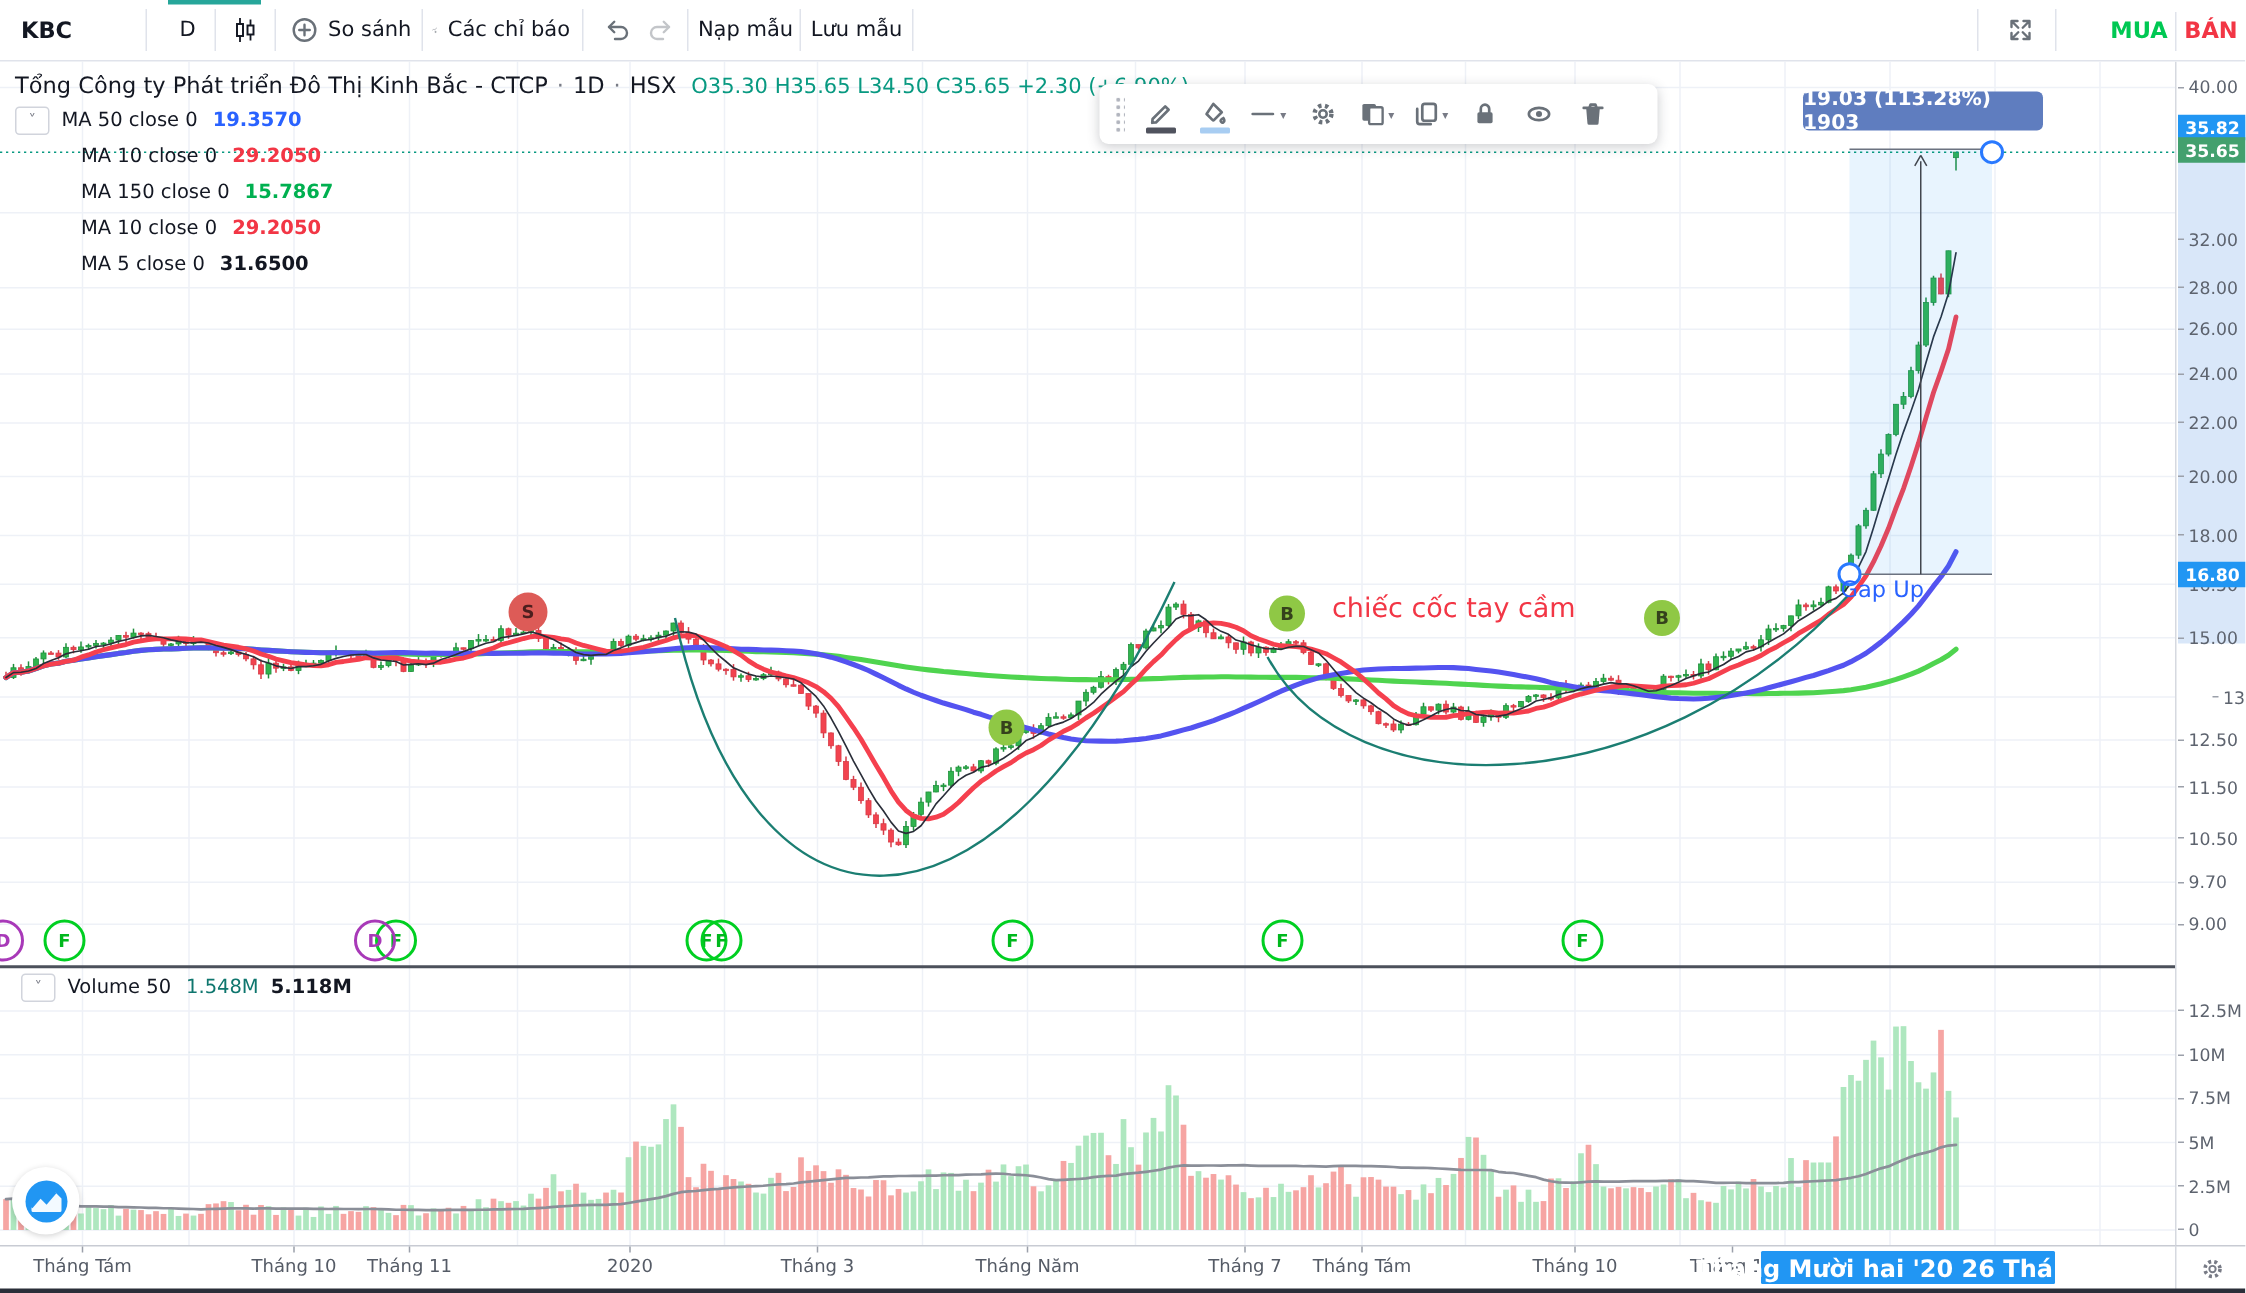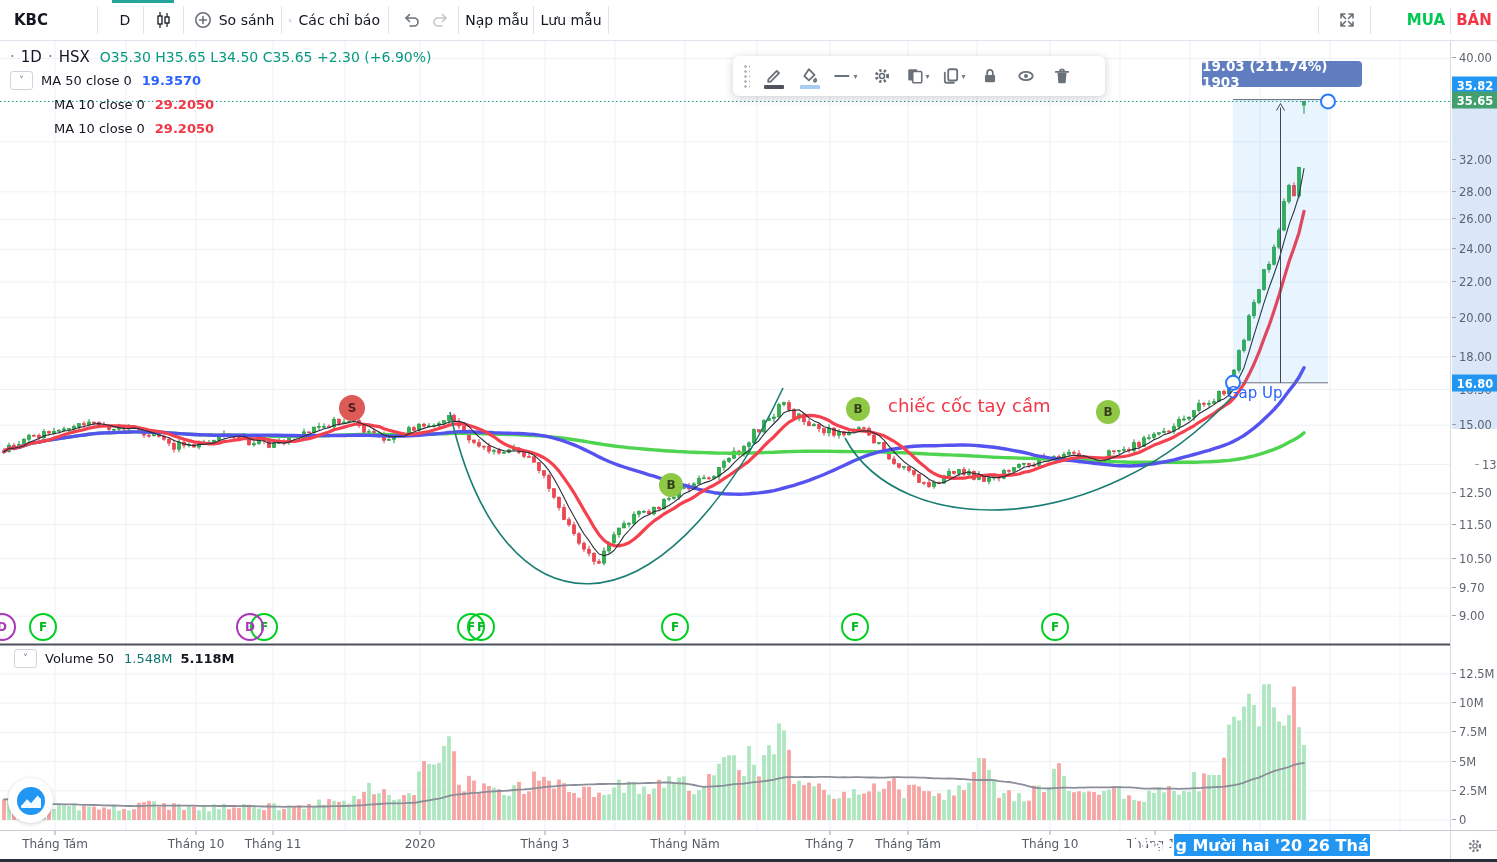--- a/index.html
+++ b/index.html
@@ -917,21 +917,21 @@
       <line x1="1233" y1="99.53421128749346" x2="1328" y2="99.53421128749346" stroke="#6b7280" stroke-width="1"></line>
       <line x1="1233" y1="382.8042964829542" x2="1328" y2="382.8042964829542" stroke="#6b7280" stroke-width="1"></line>
       <line x1="1280.5" y1="382.8042964829542" x2="1280.5" y2="107.53421128749346" stroke="#42464e" stroke-width="1"></line>
       <path d="M1280.5 103.53421128749346 l-4 7 M1280.5 103.53421128749346 l4 7" stroke="#42464e" stroke-width="1" fill="none"></path>
       <line x1="0" y1="101.41781907424593" x2="1450" y2="101.41781907424593" stroke="#089981" stroke-width="1" stroke-dasharray="1.5,2.5"></line>
       <circle cx="1233" cy="382.8042964829542" r="7" fill="#fff" stroke="#2979ff" stroke-width="2"></circle>
       <circle cx="1328" cy="101.41781907424593" r="7" fill="#fff" stroke="#2979ff" stroke-width="2"></circle>
       <line x1="0" y1="644.5" x2="1450" y2="644.5" stroke="#4c515b" stroke-width="2"></line>
     </svg>
 
-  <div id="measure-tip">19.03 (211.74%) 1903</div>
+  <div id="measure-tip">19.03 (113.28%) 1903</div>
 
   <div id="cup-text">chiếc cốc tay cầm</div>
   <div id="gap-text">Gap Up</div>
   <div id="markers-layer">
       <div class="mark s" style="left: 352px; top: 408px;">S</div>
       <div class="mark b" style="left: 671px; top: 485px;">B</div>
       <div class="mark b" style="left: 858px; top: 409px;">B</div>
       <div class="mark b" style="left: 1108px; top: 412px;">B</div>
       <div class="mark f" style="left: 43px; top: 627px;">F</div>
       <div class="mark f" style="left: 264px; top: 627px;">F</div>
@@ -939,39 +939,48 @@
       <div class="mark f" style="left: 481px; top: 627px;">F</div>
       <div class="mark f" style="left: 675px; top: 627px;">F</div>
       <div class="mark f" style="left: 855px; top: 627px;">F</div>
       <div class="mark f" style="left: 1055px; top: 627px;">F</div>
       <div class="mark d" style="left: 2px; top: 627px;">D</div>
       <div class="mark d" style="left: 250px; top: 627px;">D</div>
     </div>
 
   <div id="main-legend">
     <div id="title-row">
+      <span>Tổng Công ty Phát triển Đô Thị Kinh Bắc - CTCP</span>
       <span style="color:#787b86">·</span>
       <span>1D</span>
       <span style="color:#787b86">·</span>
       <span>HSX</span>
       <span id="ohlc">O35.30 H35.65 L34.50 C35.65 +2.30 (+6.90%)</span>
     </div>
     <div id="ma-rows">
         <div class="ma-row">
           <span class="dd-box">˅</span>
           <span>MA 50 close 0</span>
           <span class="val" style="color: rgb(41, 98, 255);">19.3570</span>
         </div>
         <div class="ma-row">
           <span class="ma-indent">MA 10 close 0</span>
           <span class="val" style="color: rgb(242, 54, 69);">29.2050</span>
         </div>
         <div class="ma-row">
+          <span class="ma-indent">MA 150 close 0</span>
+          <span class="val" style="color: rgb(0, 176, 80);">15.7867</span>
+        </div>
+        <div class="ma-row">
           <span class="ma-indent">MA 10 close 0</span>
           <span class="val" style="color: rgb(242, 54, 69);">29.2050</span>
+        </div>
+        <div class="ma-row">
+          <span class="ma-indent">MA 5 close 0</span>
+          <span class="val" style="color: rgb(19, 23, 34);">31.6500</span>
         </div>
       </div>
   </div>
 
   <div id="vol-legend">
     <span class="dd-box">˅</span>
     <span style="color:#131722">Volume 50</span>
     <span style="color:#0f766e;font-weight:normal;margin-left:10px;">1.548M</span>
     <span style="font-weight:bold;margin-left:8px;">5.118M</span>
   </div>

